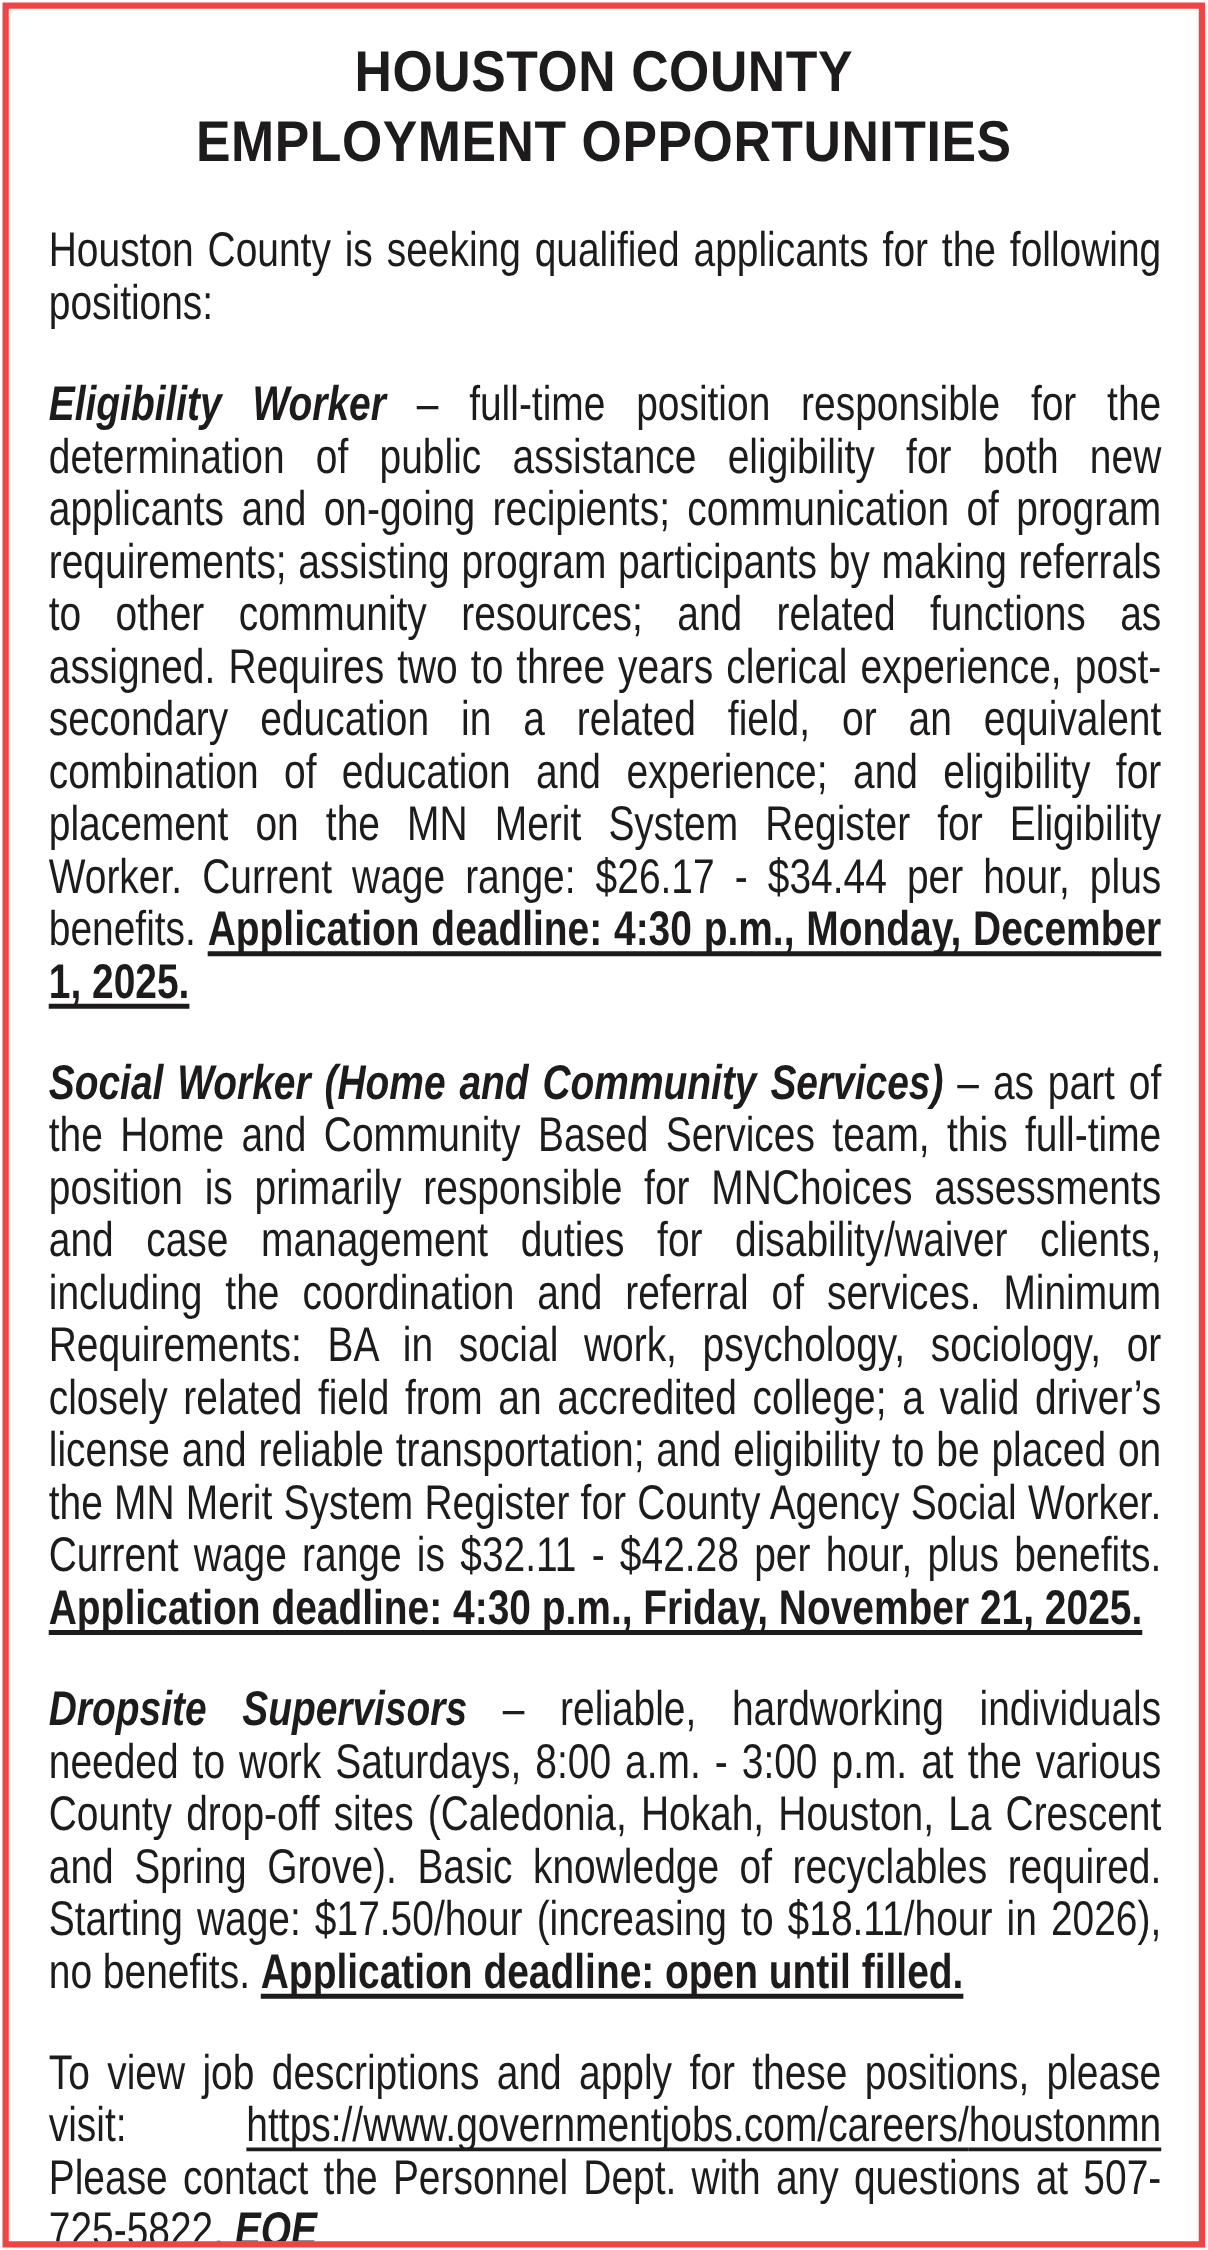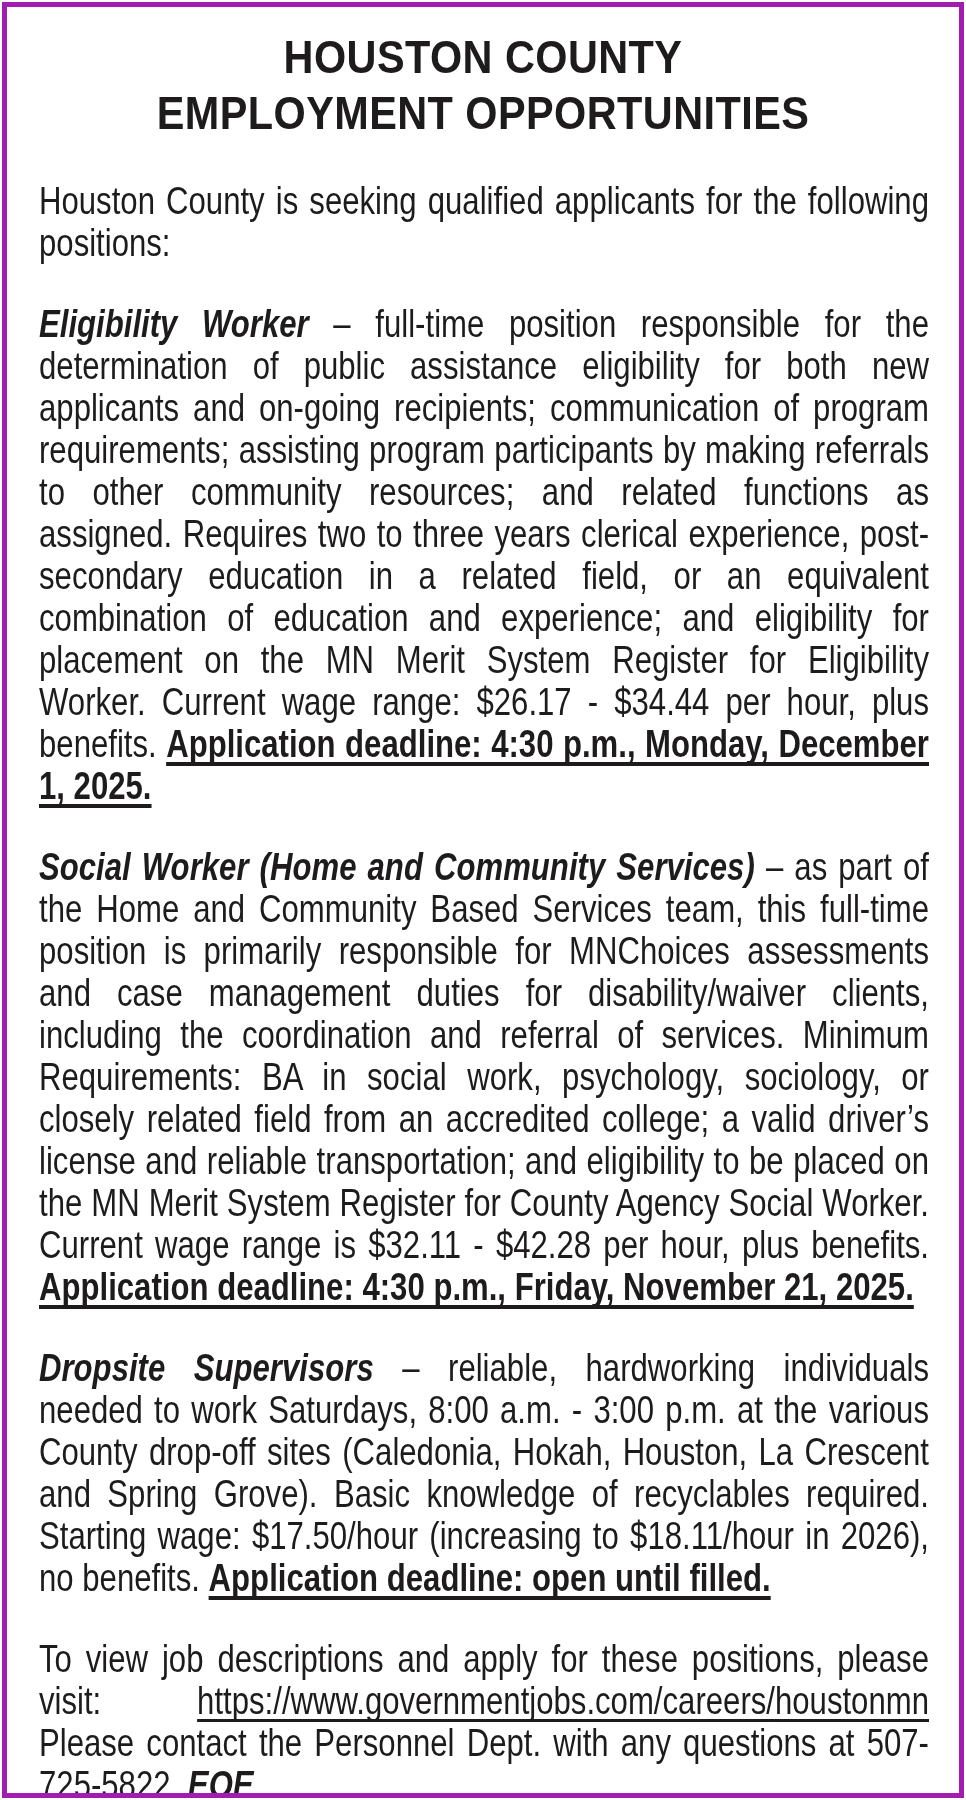--- a/index.html
+++ b/index.html
@@ -11,21 +11,21 @@
     width: 966px;
     height: 1800px;
     position: relative;
     overflow: hidden;
     font-family: "Liberation Sans", sans-serif;
     -webkit-font-smoothing: antialiased;
   }
   .page {
     position: absolute;
     left: 2px; top: 2px; right: 2px; bottom: 2px;
-    border: 5px solid #a21caf;
+    border: 5px solid #ef4444;
     background: #ffffff;
     color: #1d1b1c;
     overflow: hidden;
   }
   .ad-title {
     margin: 22px 0 0 32px;
     width: 888px;
     text-align: center;
     font-weight: bold;
     font-size: 46px;

